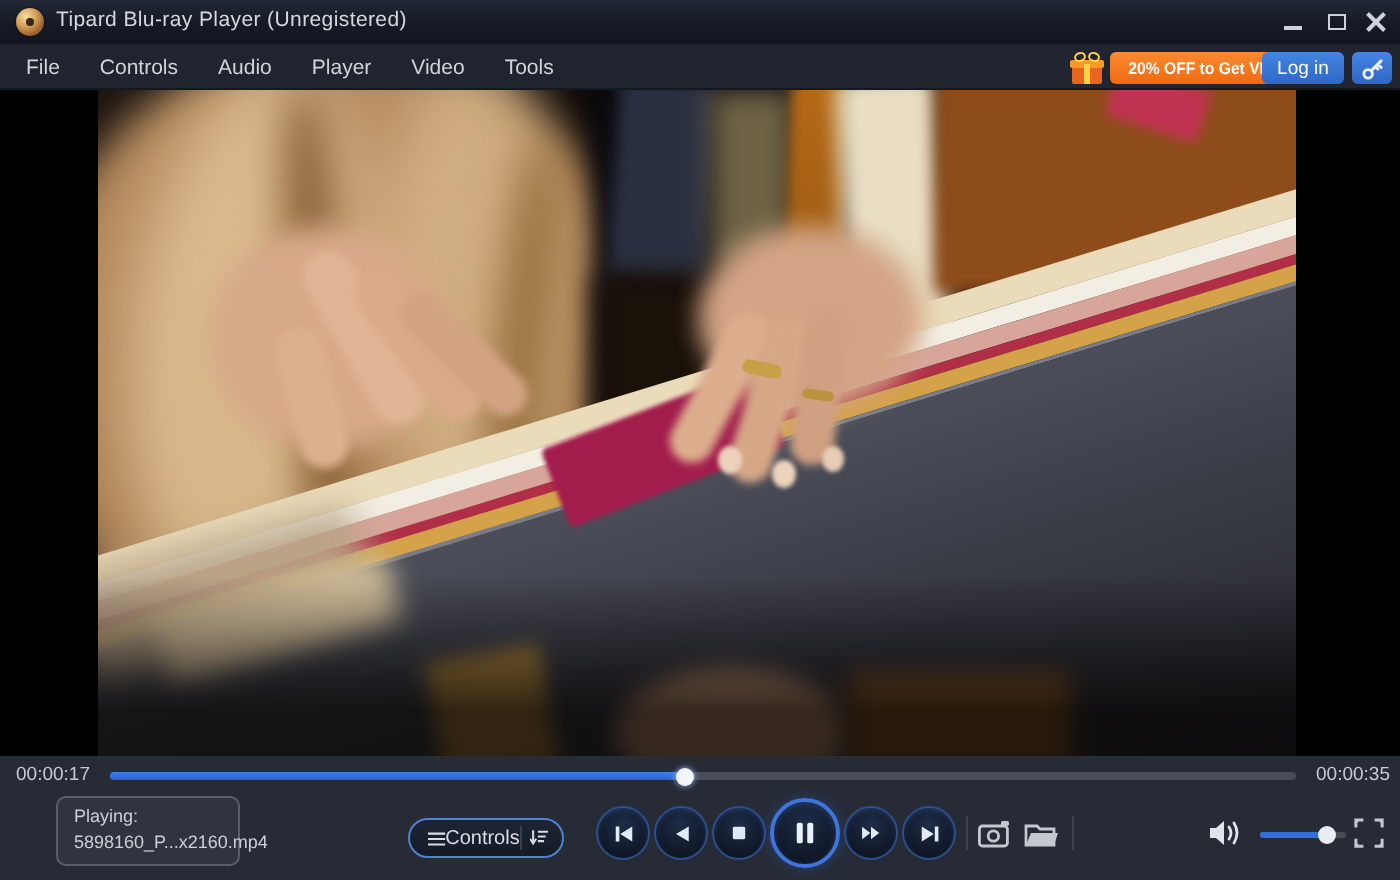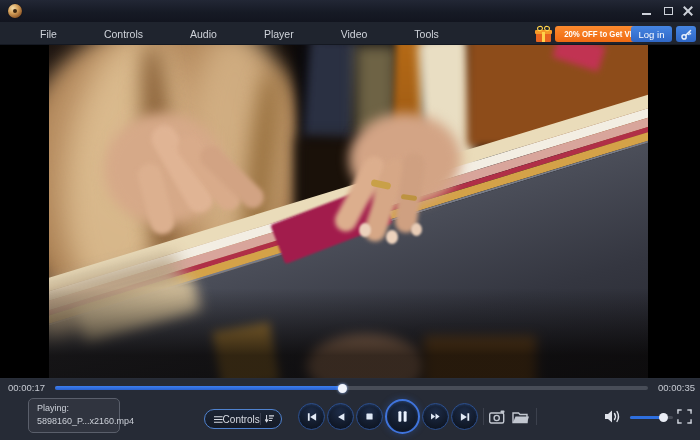--- a/index.html
+++ b/index.html
@@ -17,21 +17,21 @@
   .win-btn { position:absolute; top:2px; width:17px; height:17px; display:flex; align-items:center; justify-content:center; cursor:pointer; }
   .ic-min { width:9px; height:2px; background:#cdd1d9; margin-top:6px; }
   .ic-max { width:9px; height:8px; border:1.4px solid #cdd1d9; }
   .ic-close { position:relative; width:10px; height:10px; }
   .ic-close::before,.ic-close::after { content:""; position:absolute; left:4px; top:-1px; width:2px; height:12px; background:#cdd1d9; }
   .ic-close::before { transform:rotate(45deg);} .ic-close::after { transform:rotate(-45deg);}
 
   
   .menubar { position:absolute; left:0; top:22px; width:700px; height:23px; background:#1f242e; border-bottom:1px solid #141821; }
   .menus { position:absolute; left:10px; top:0; height:23px; display:flex; align-items:center; gap:14px; }
-  .menu-item { font-size:10.5px; color:#cfd3da; cursor:pointer; padding:2px 3px;margin-left:27px; }
+  .menu-item { font-size:10.5px; color:#cfd3da; cursor:pointer; padding:2px 3px; }
   .gift { position:absolute; left:535px; top:4px; width:17px; height:16px; }
   .gift .box { position:absolute; left:1px; top:6px; width:15px; height:10px; background:#e8641f; border-radius:1px; }
   .gift .lid { position:absolute; left:0; top:4px; width:17px; height:3.5px; background:#f59a28; border-radius:1px; }
   .gift .ribbon { position:absolute; left:7px; top:4px; width:3px; height:12px; background:#ffd24a; }
   .gift .bowl,.gift .bowr { position:absolute; top:0; width:6px; height:5px; border:1.6px solid #ffd24a; border-radius:50%; background:transparent; }
   .gift .bowl { left:2px; transform:rotate(-18deg);} .gift .bowr { left:9px; transform:rotate(18deg);}
   .vip-btn { position:absolute; left:555px; top:4px; height:16px; padding:0 6px; background:linear-gradient(180deg,#fb8a2e,#ef6a12);
     border-radius:3px; color:#fff; font-size:8.5px; font-weight:bold; display:flex; align-items:center; cursor:pointer; white-space:nowrap; }
   .vip-btn span { transform:scaleX(.92); transform-origin:center; }
   .login-btn { position:absolute; left:631px; top:4px; width:41px; height:16px; background:linear-gradient(180deg,#4585e2,#2f67c6);
@@ -75,20 +75,21 @@
   .vol-knob { position:absolute; top:-3px; width:9px; height:9px; margin-left:-4px; border-radius:50%; background:#e9edf5; cursor:pointer; }
   .fs-btn { position:absolute; left:677px; top:30px; cursor:pointer; }
 </style>
 </head>
 <body>
 
 <div id="app">
 
   <div class="titlebar">
     <div class="logo"></div>
+    <div class="title-text">Tipard Blu-ray Player (Unregistered)</div>
     <div class="win-btn" style="left:638px;">
         <div class="ic-min"></div>
       </div>
     <div class="win-btn" style="left:660px;">
         <div class="ic-max"></div>
       </div>
     <div class="win-btn" style="left:679px;">
         <div class="ic-close"></div>
       </div>
   </div>

